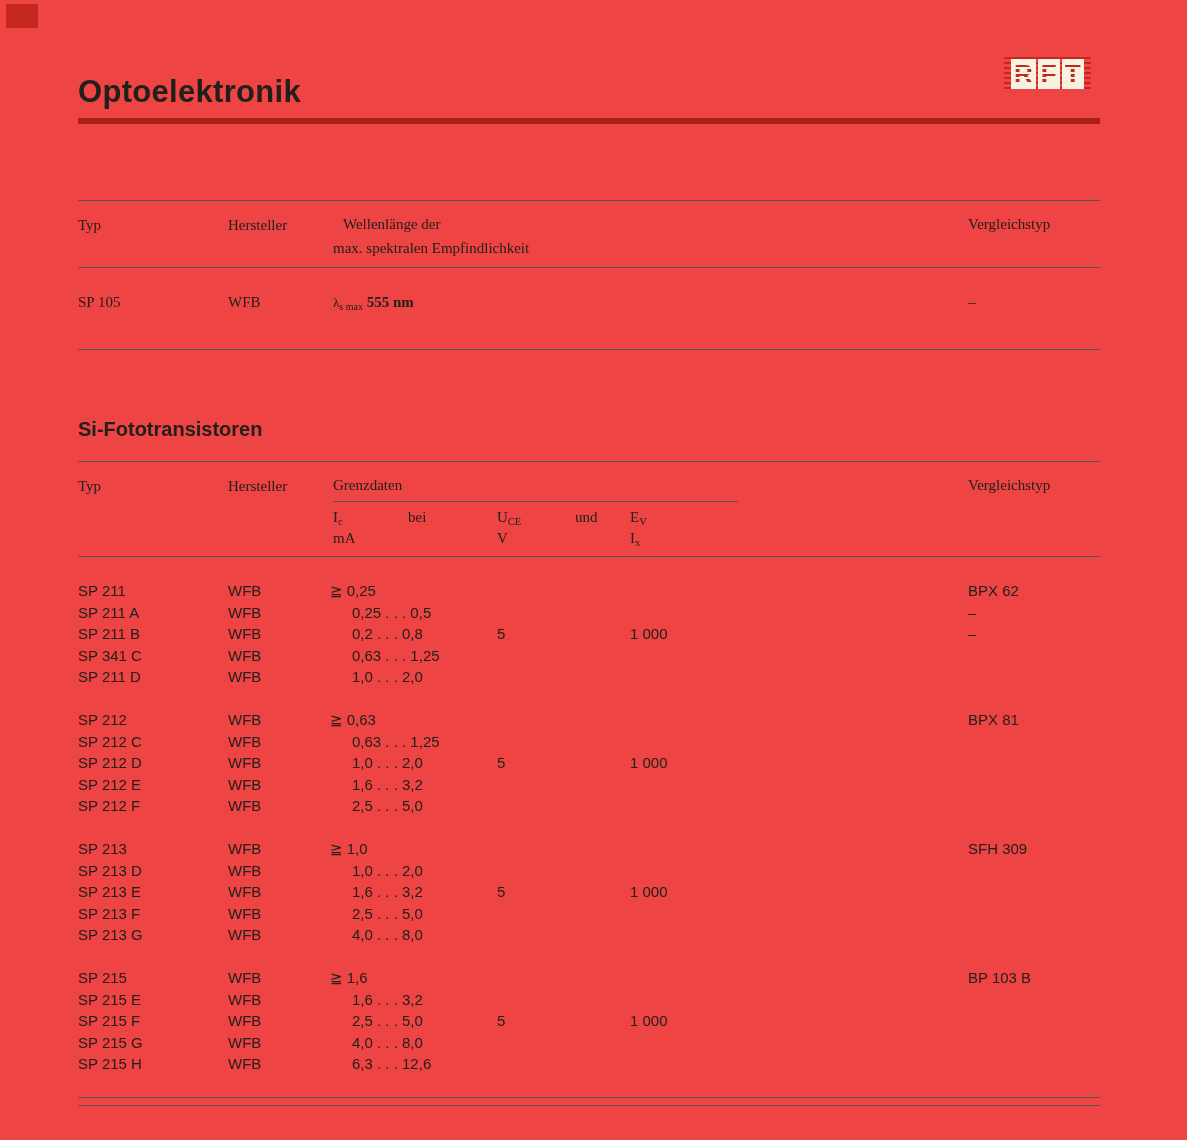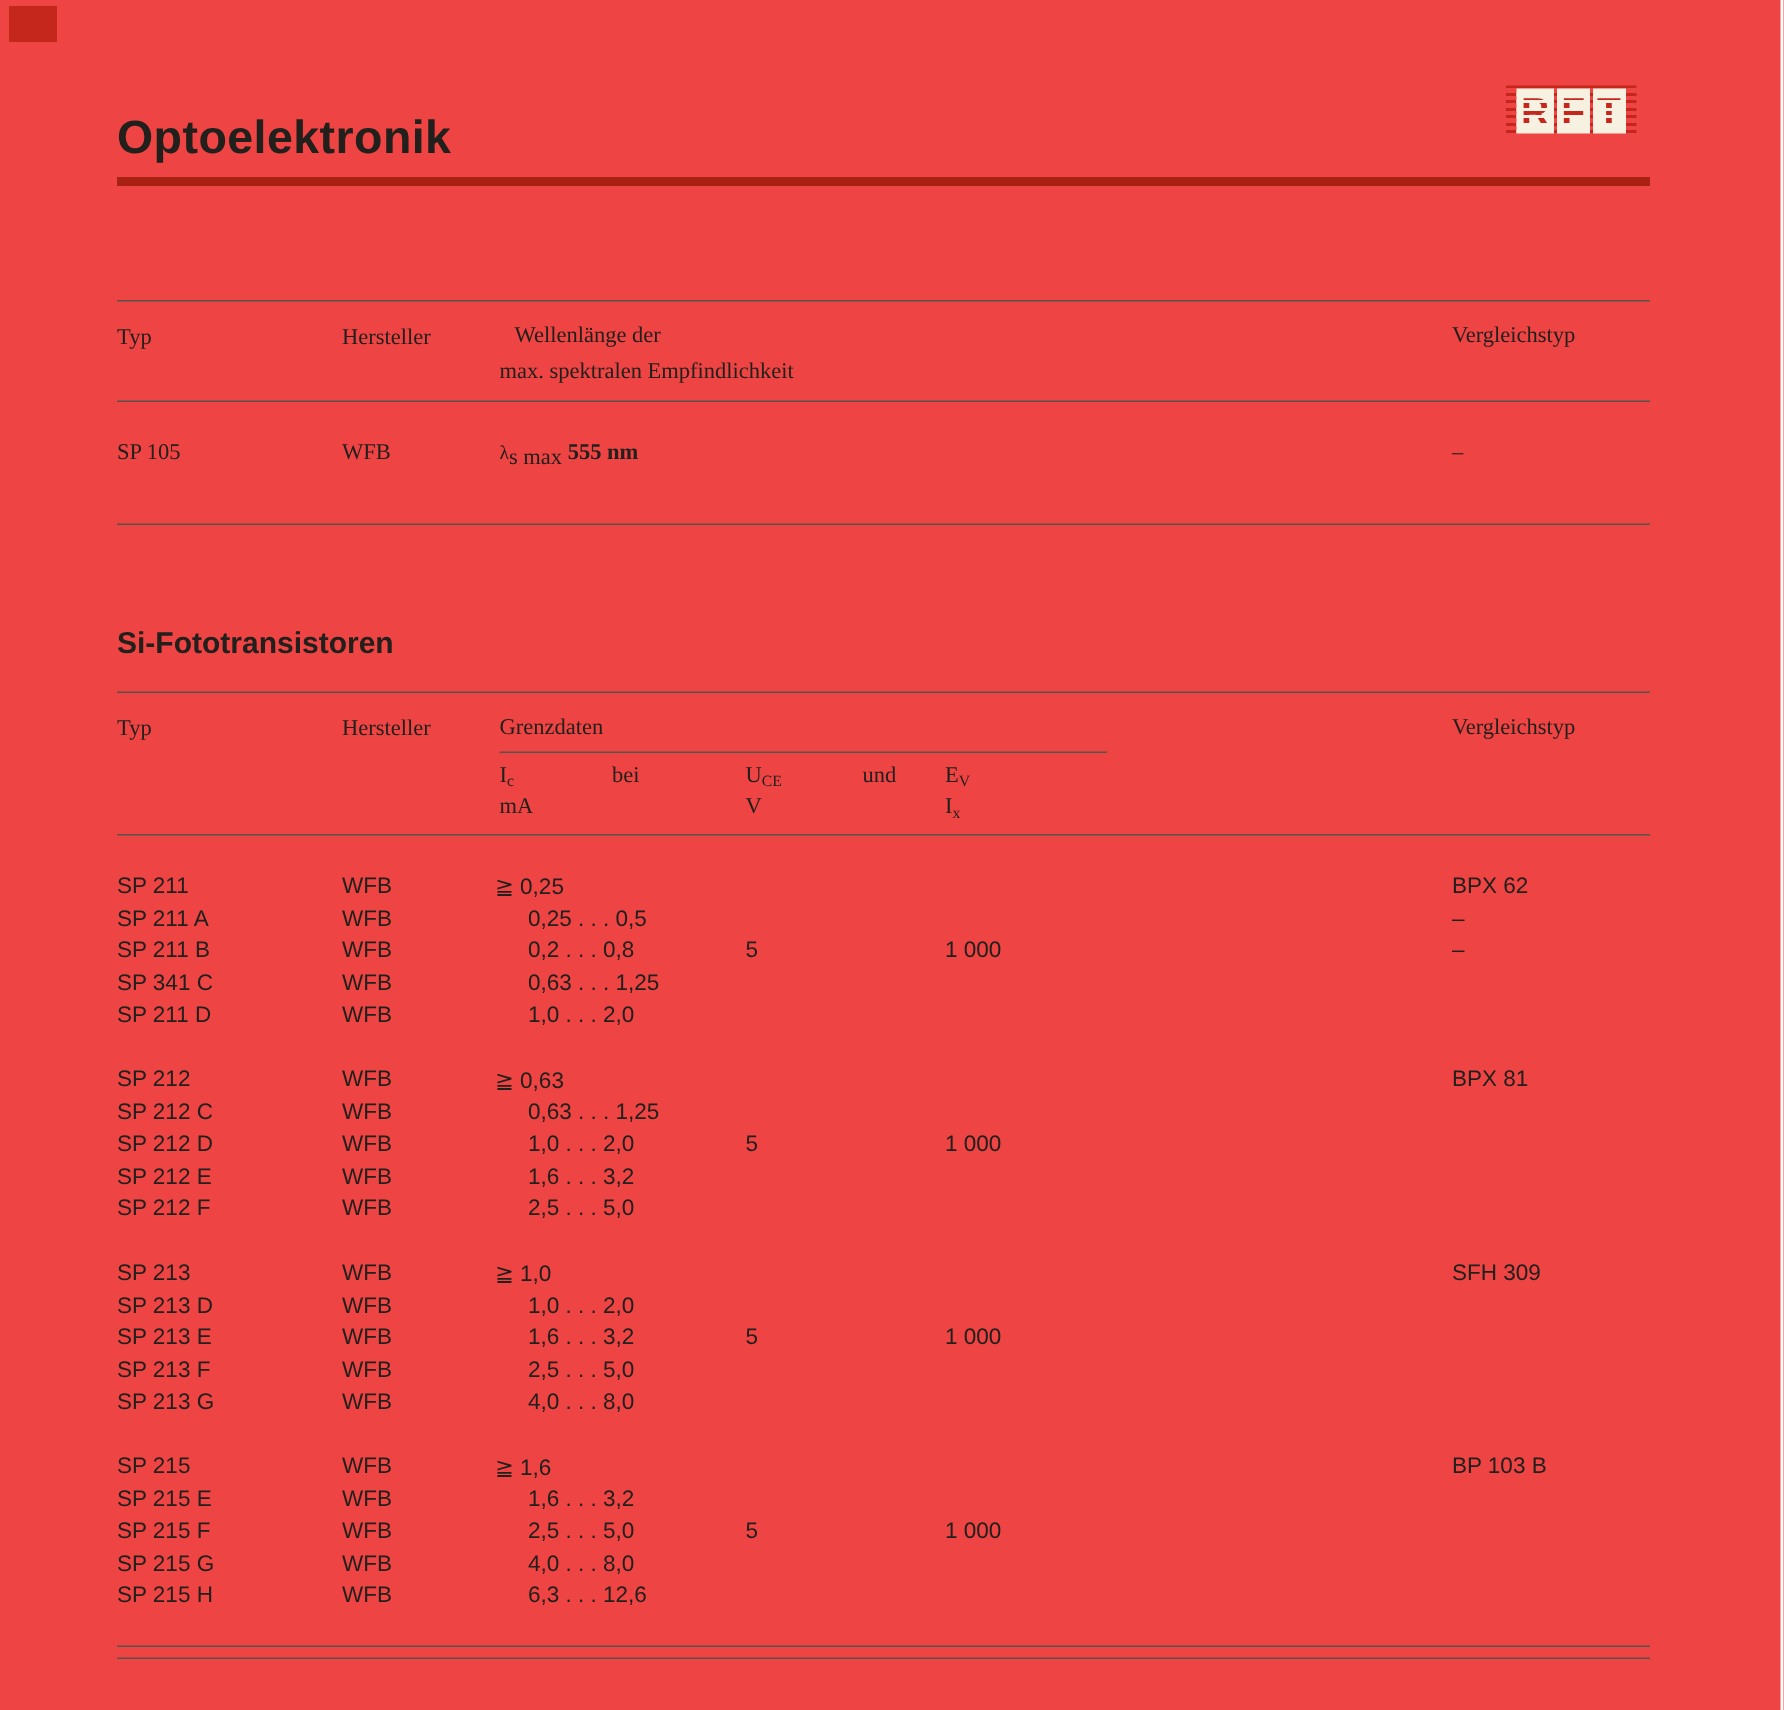--- a/index.html
+++ b/index.html
@@ -49,21 +49,21 @@
     font-size:20px;font-weight:700;
   }
   .hcell,.dcell{
     position:absolute;font-size:15px;white-space:nowrap;font-family:Liberation Serif, serif;
   }
   .gd-underline{
     position:absolute;left:333px;top:501px;width:405px;height:1px;background:#56544c;
   }
   .sub{font-size:10.5px;position:relative;top:3px;}
   .lambda{font-size:13px;}
-  .lambda-sub{font-size:15px;position:relative;top:3px;}
+  .lambda-sub{font-size:10px;position:relative;top:3px;}
   .lambda-val{font-weight:700;}
   
   .rows{
     position:absolute;left:78px;top:581px;width:1022px;
   }
   .row-group{margin-bottom:21.5px;}
   .trow{position:relative;height:21.5px;}
   .cell{position:absolute;top:1px;font-size:15px;white-space:nowrap;}
   .c-typ{left:0;}
   .c-her{left:150px;}

